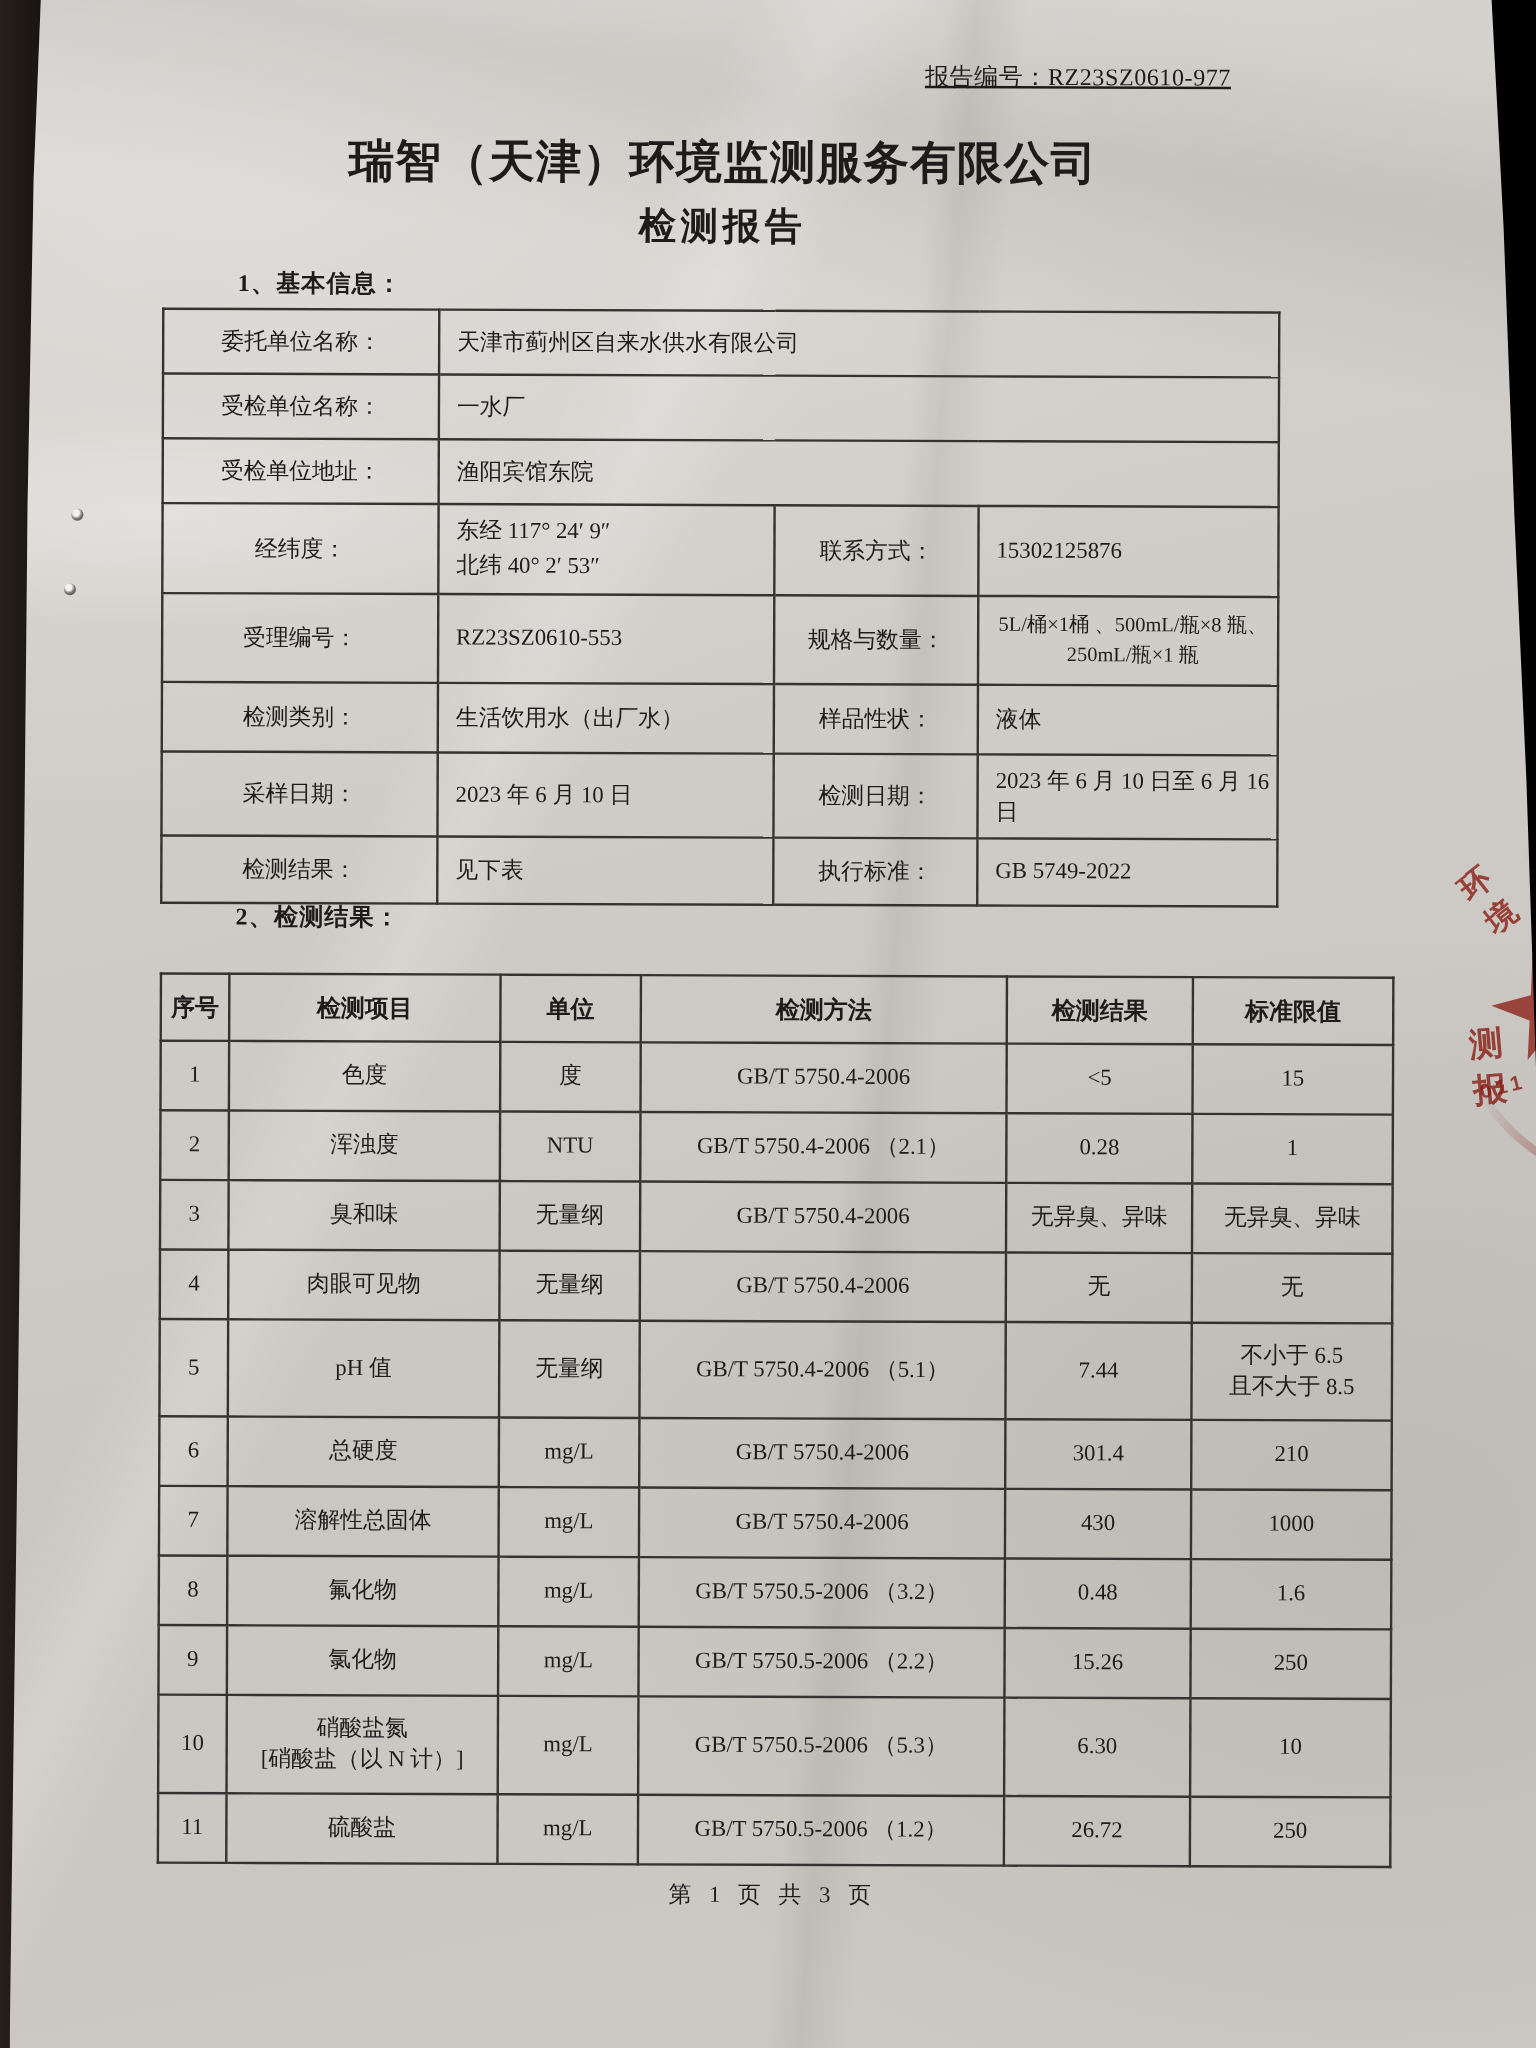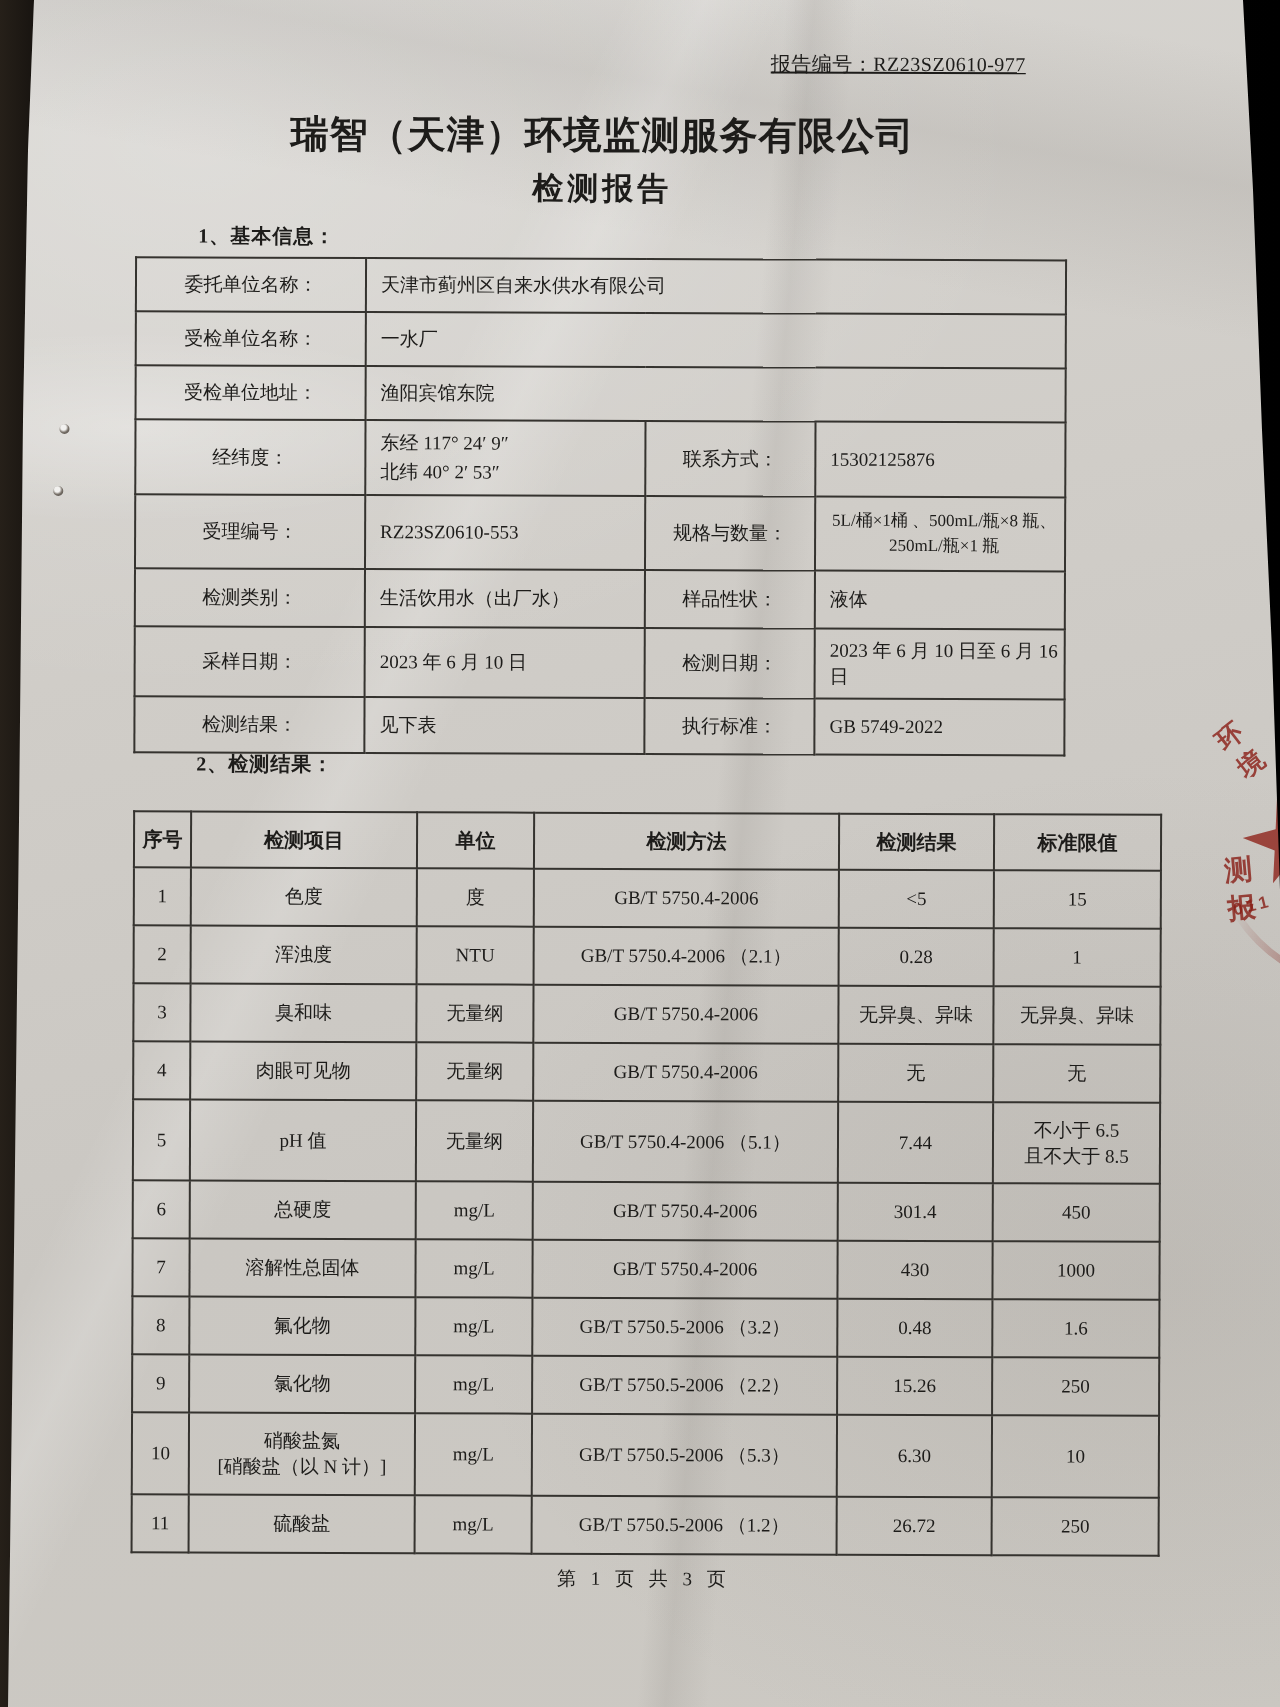--- a/index.html
+++ b/index.html
@@ -210,21 +210,21 @@
           <td>7.44</td>
           <td>不小于 6.5
 且不大于 8.5</td>
         </tr>
         <tr>
           <td>6</td>
           <td>总硬度</td>
           <td>mg/L</td>
           <td>GB/T 5750.4-2006</td>
           <td>301.4</td>
-          <td>450</td>
+          <td>210</td>
         </tr>
         <tr>
           <td>7</td>
           <td>溶解性总固体</td>
           <td>mg/L</td>
           <td>GB/T 5750.4-2006</td>
           <td>430</td>
           <td>1000</td>
         </tr>
         <tr>

